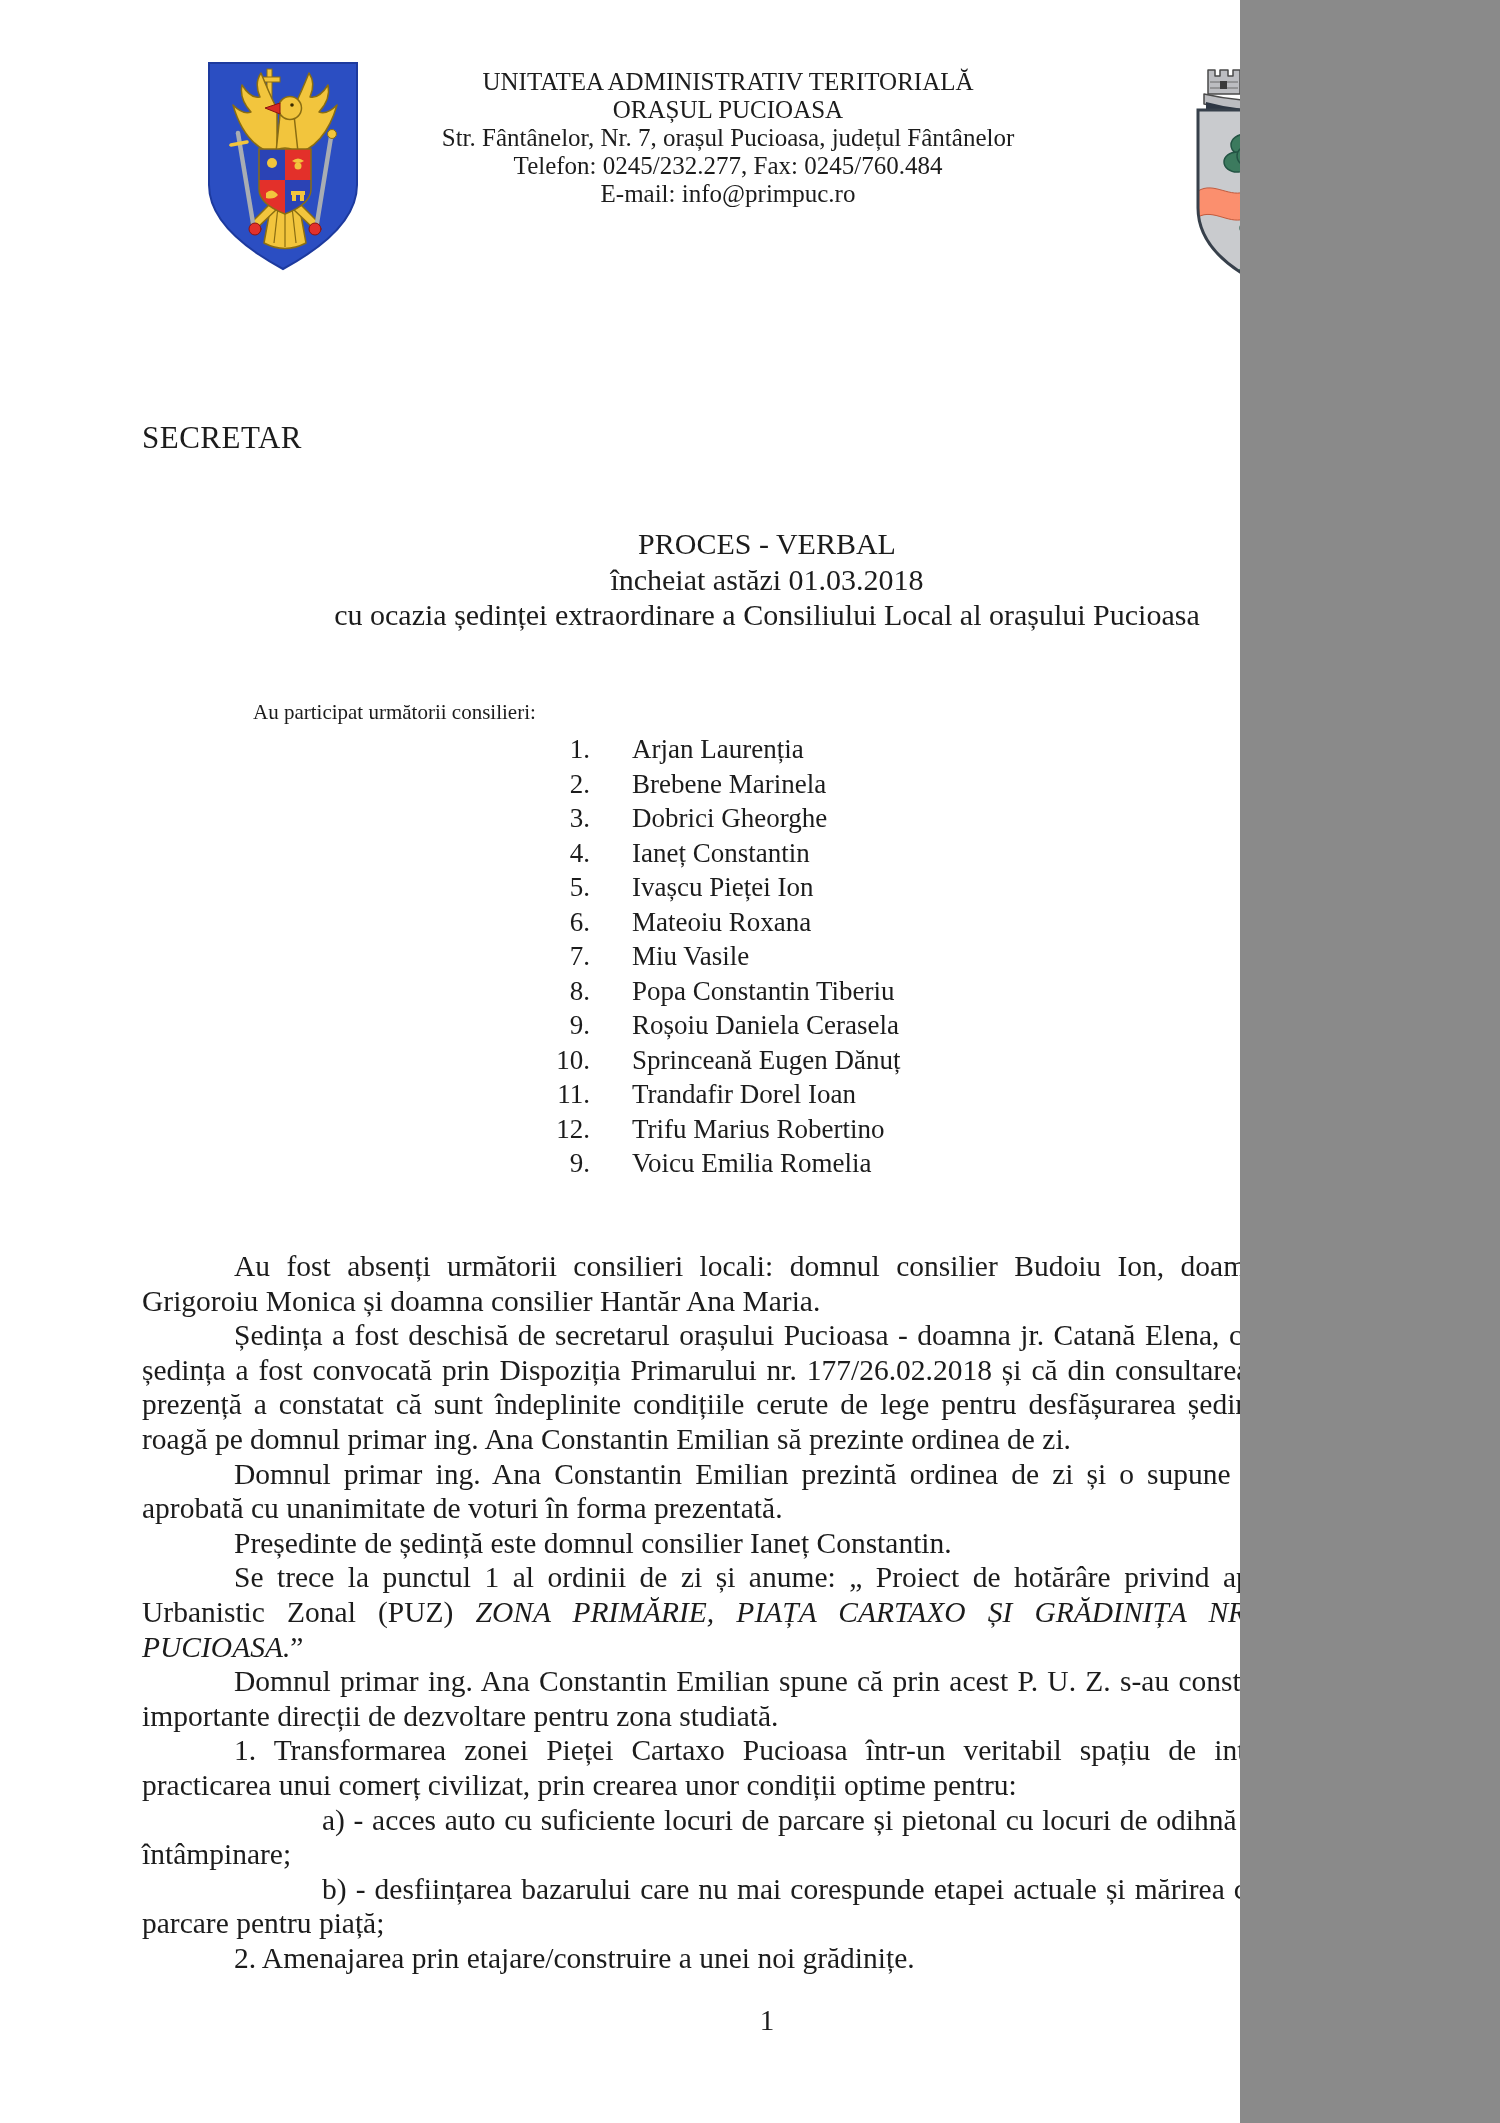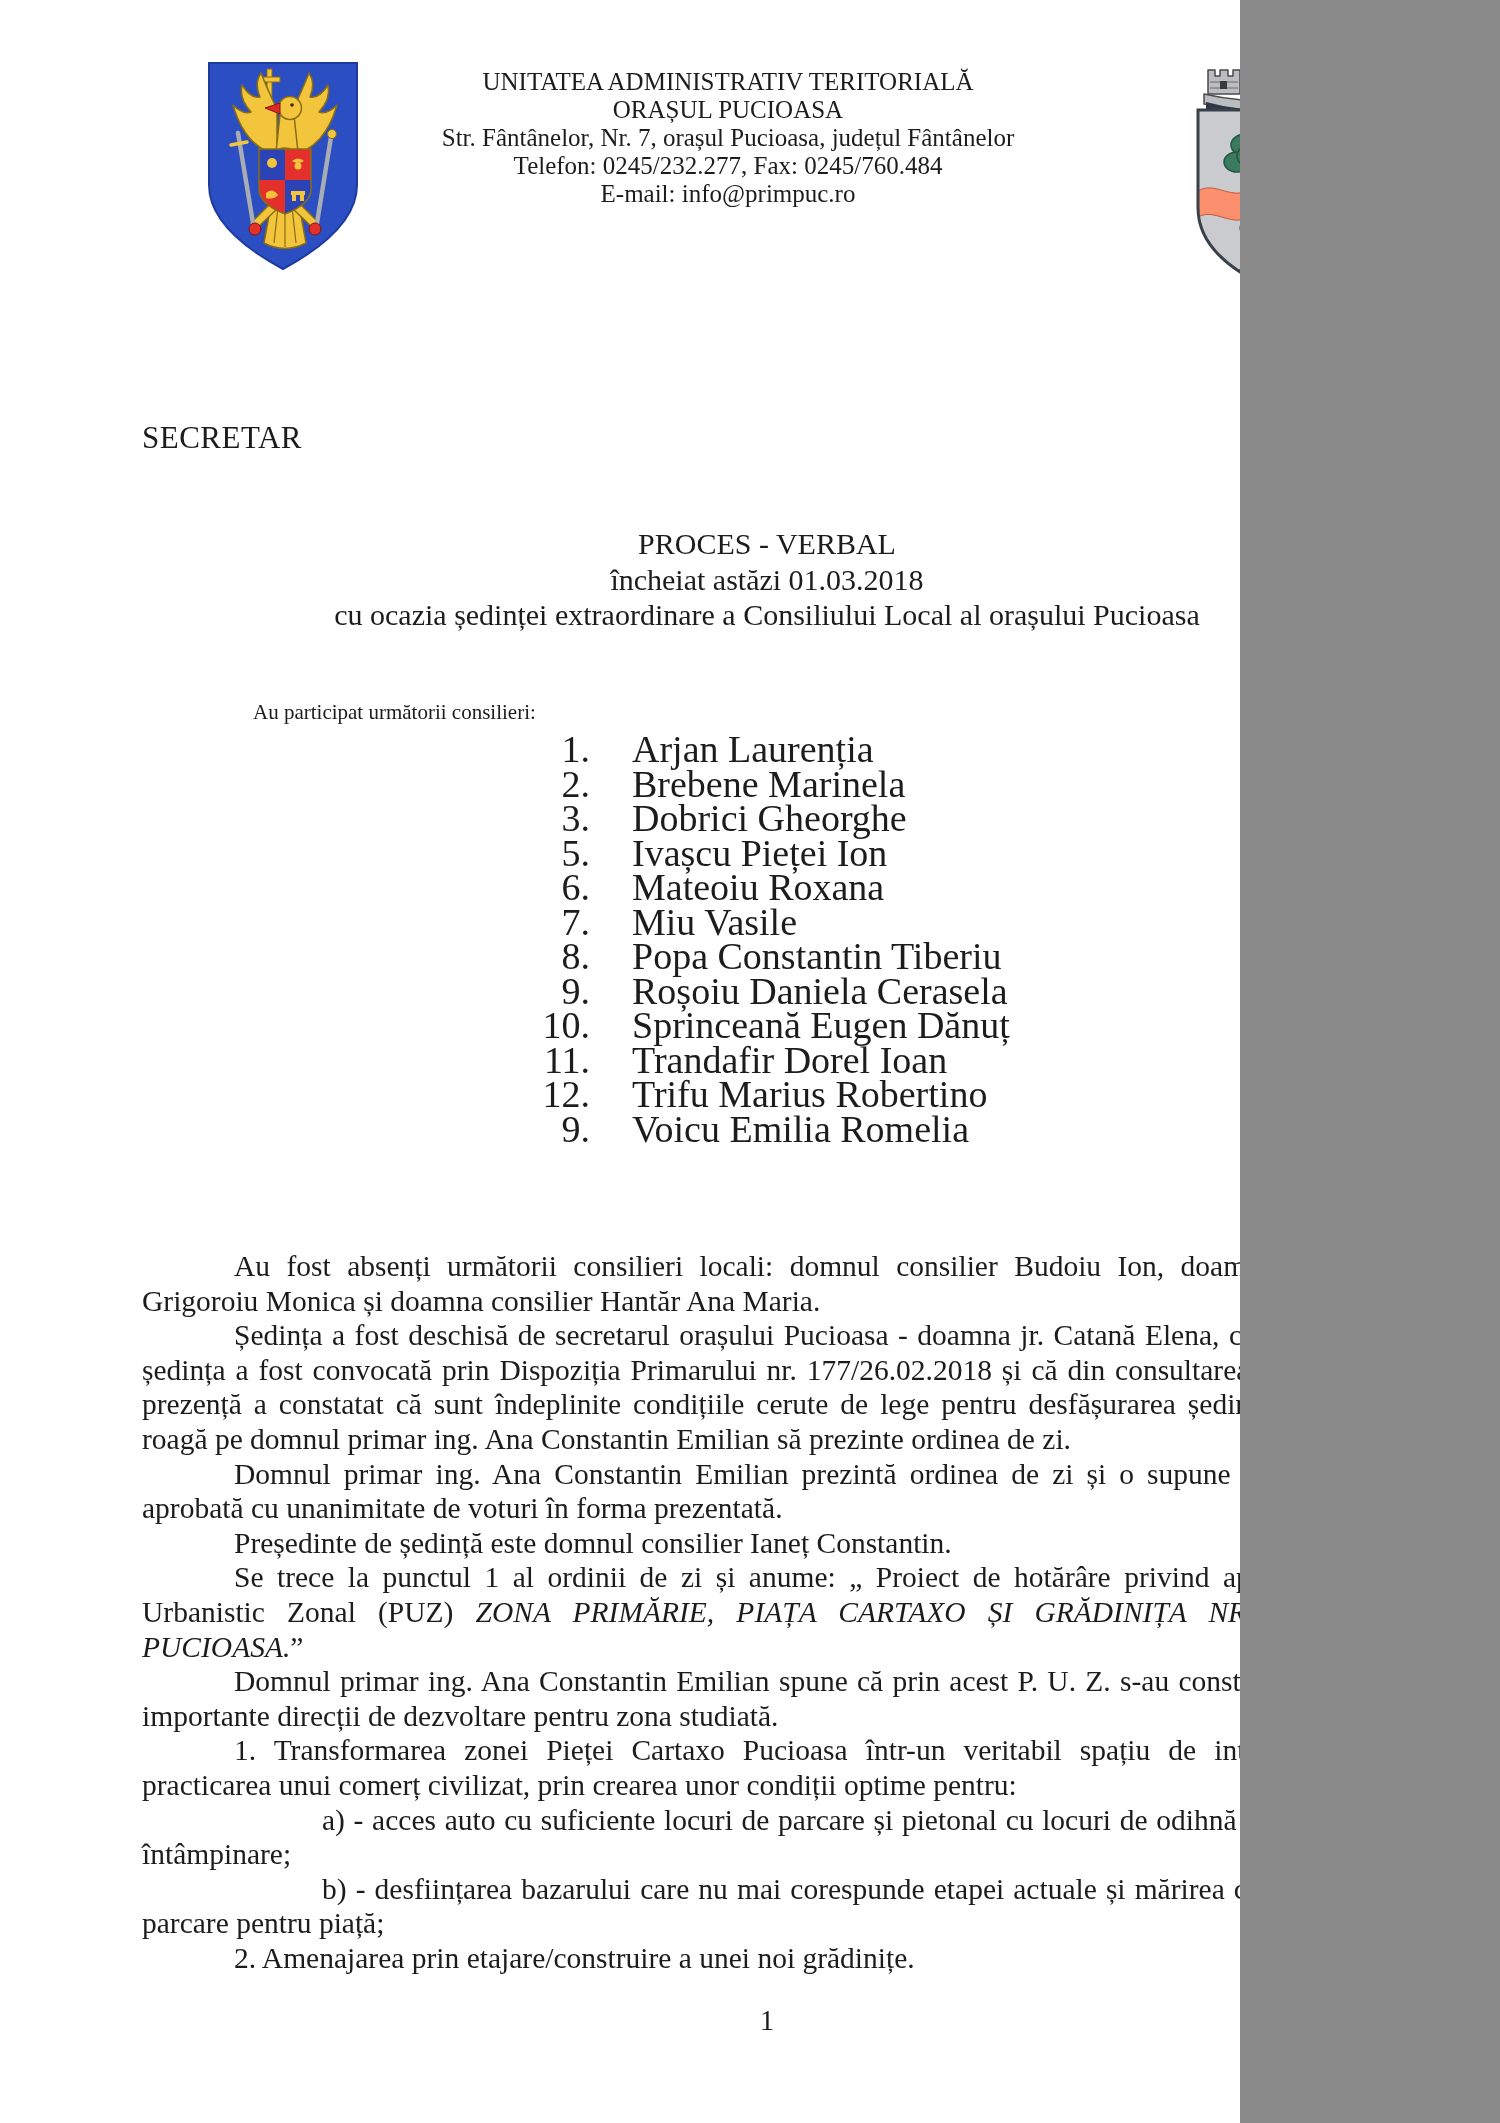--- a/index.html
+++ b/index.html
@@ -21,21 +21,21 @@
   }
   
   .secretar{position:absolute;left:142px;top:420px;font-size:31px;letter-spacing:0.5px;}
   
   .title-block{
     position:absolute;left:142px;top:526px;width:1250px;
     text-align:center;font-size:30px;line-height:35.5px;
   }
   
   .participants-intro{position:absolute;left:253px;top:700px;font-size:21px;}
-  .councilor-list{position:absolute;left:142px;top:732px;width:1250px;font-size:38px;line-height:34.5px;}
+  .councilor-list{position:absolute;left:142px;top:732px;width:1250px;font-size:27px;line-height:34.5px;}
   .crow{white-space:nowrap;}
   .cnum{display:inline-block;margin-left:398px;width:50px;text-align:right;}
   .cname{margin-left:42px;}
   
   .body-text{
     position:absolute;left:142px;top:1249px;width:1250px;
     font-size:29.5px;line-height:34.6px;text-align:justify;
   }
   .body-text p{margin:0;padding:0;text-indent:92px;}
   .body-text p.deep{text-indent:180px;}
@@ -186,20 +186,21 @@
     <div>încheiat astăzi 01.03.2018</div>
     <div>cu ocazia ședinței extraordinare a Consiliului Local al orașului Pucioasa</div>
   </div>
 
   <div class="participants-intro">Au participat următorii consilieri:</div>
 
   <div class="councilor-list">
     <div class="crow"><span class="cnum">1.</span><span class="cname">Arjan Laurenția</span></div>
     <div class="crow"><span class="cnum">2.</span><span class="cname">Brebene Marinela</span></div>
     <div class="crow"><span class="cnum">3.</span><span class="cname">Dobrici Gheorghe</span></div>
+    <div class="crow"><span class="cnum">4.</span><span class="cname">Ianeț Constantin</span></div>
     <div class="crow"><span class="cnum">5.</span><span class="cname">Ivașcu Pieței Ion</span></div>
     <div class="crow"><span class="cnum">6.</span><span class="cname">Mateoiu Roxana</span></div>
     <div class="crow"><span class="cnum">7.</span><span class="cname">Miu Vasile</span></div>
     <div class="crow"><span class="cnum">8.</span><span class="cname">Popa Constantin Tiberiu</span></div>
     <div class="crow"><span class="cnum">9.</span><span class="cname">Roșoiu Daniela Cerasela</span></div>
     <div class="crow"><span class="cnum">10.</span><span class="cname">Sprinceană Eugen Dănuț</span></div>
     <div class="crow"><span class="cnum">11.</span><span class="cname">Trandafir Dorel Ioan</span></div>
     <div class="crow"><span class="cnum">12.</span><span class="cname">Trifu Marius Robertino</span></div>
     <div class="crow"><span class="cnum">9.</span><span class="cname">Voicu Emilia Romelia</span></div>
   </div>

